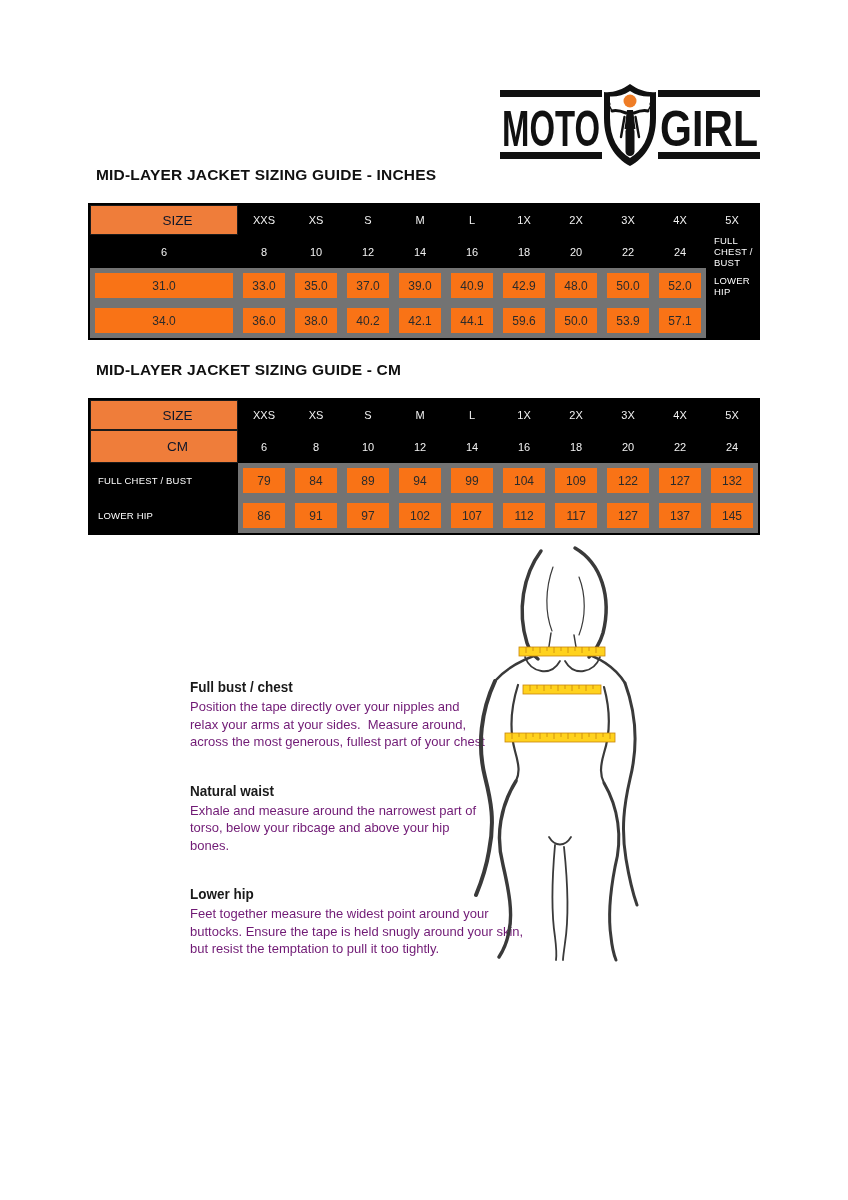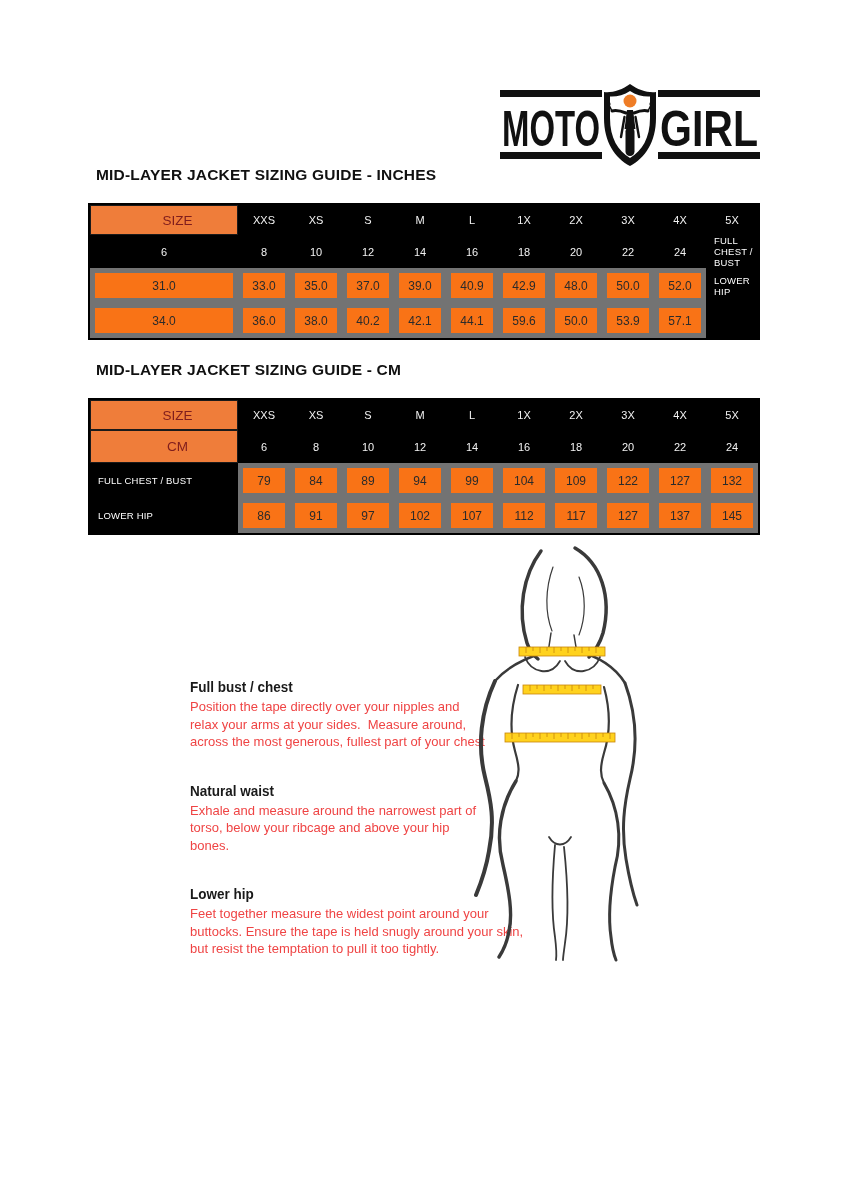--- a/index.html
+++ b/index.html
@@ -17,33 +17,33 @@
   .tbl-title.t2 { top:361px; }
 
   
   .size-grid { position:absolute; left:88px; width:672px; display:grid;
                grid-template-columns:148px repeat(10,1fr);
                grid-template-rows:30px 33px 35px 35px;
                background:#000; border:2px solid #000; }
   .size-grid.g1 { top:203px; }
   .size-grid.g2 { top:398px; }
   .cell { display:flex; align-items:center; justify-content:center; }
-  .cell.orange { background:var(--orange,#EF7D3A); color:#7f1d1d; font-size:13.5px;
+  .cell.orange { background:var(--orange,#EF7D3A); color:#0f172a; font-size:13.5px;
                  border:1px solid #1a1a1a;padding-left:27px; }
   .cell.hdr   { background:#000; color:#f2f2f2; font-size:11px; }
   .cell.rowlabel { background:#000; color:#fff; font-size:9.5px; justify-content:flex-start;
                    padding-left:8px; letter-spacing:.2px; }
   .cell.data  { background:#f97316; color:#2b2b2b; font-size:12px; border:5px solid #737373; }
 
   
   .guide { position:absolute; left:190px; top:634px; width:340px;margin-top:44px; }
   .sec { margin-bottom:31px; }
   .sec-head { font-size:15px; font-weight:bold; color:#1a1a1a; transform:scaleX(.9);
               transform-origin:left center; margin-bottom:3px; white-space:nowrap; }
-  .sec-body { font-size:13px; color:#ef4444; line-height:1.35; white-space:pre-wrap; }
+  .sec-body { font-size:13px; color:#701a75; line-height:1.35; white-space:pre-wrap; }
   .sec:nth-child(1) .sec-body { max-width:295px; }
   .sec:nth-child(2) .sec-body { max-width:300px; }
   .sec:nth-child(3) .sec-body { max-width:338px; }
 
   .figure { position:absolute; left:455px; top:545px; width:210px; height:420px; }
 </style>
 </head>
 <body>
 
 <div class="page">

